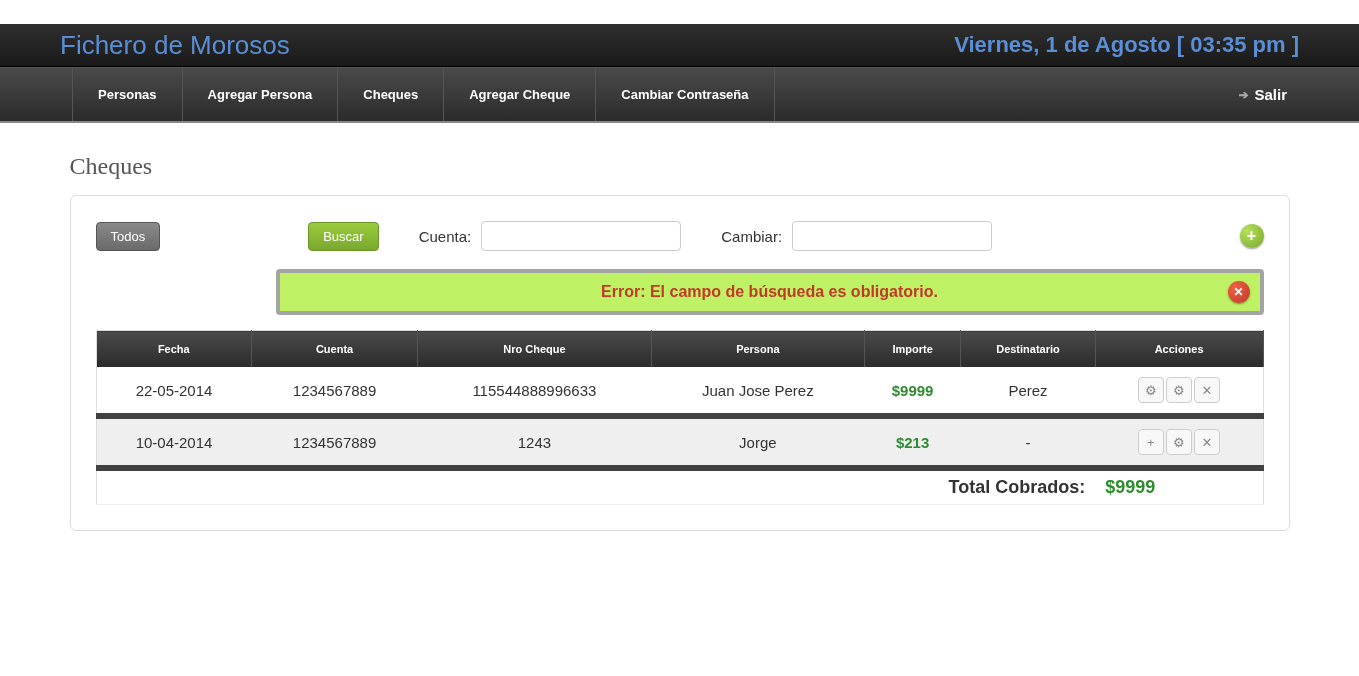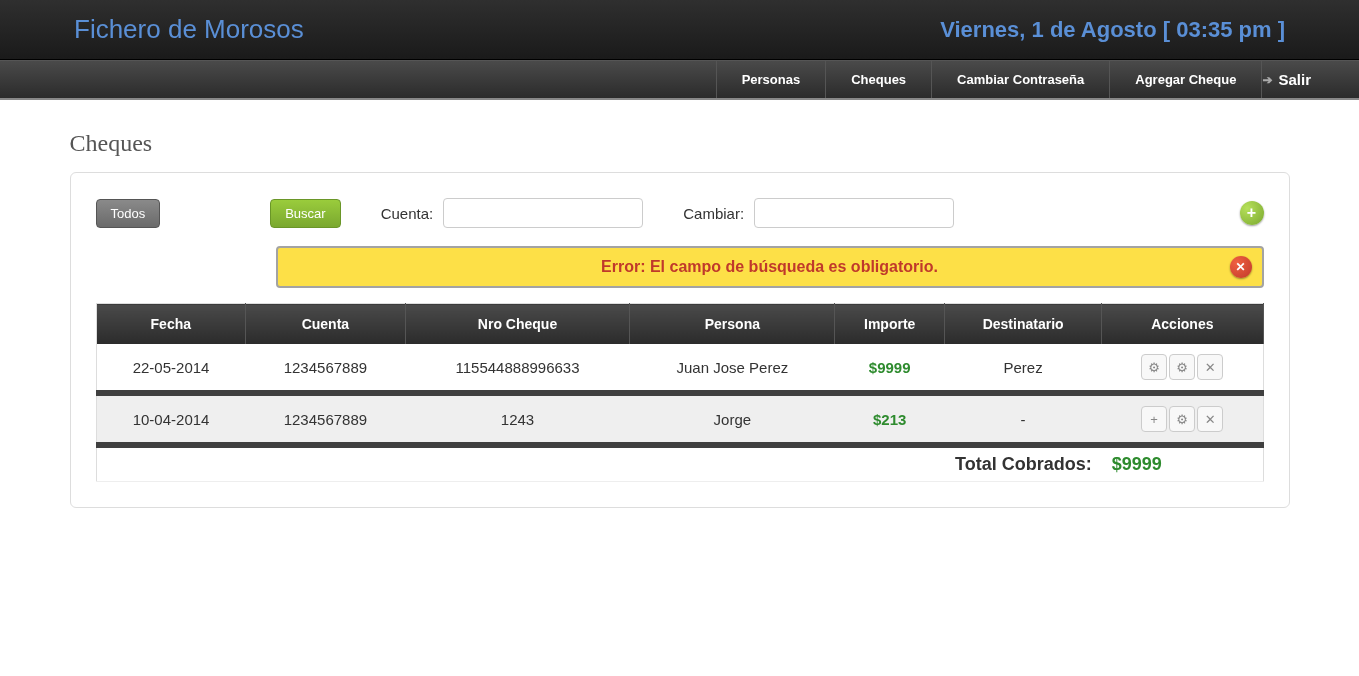--- a/index.html
+++ b/index.html
@@ -1,38 +1,39 @@
 <!DOCTYPE html>
 <html><head>
 <meta charset="utf-8">
 <style>
   * { box-sizing: border-box; margin: 0; padding: 0; }
   body { font-family: "Helvetica Neue", Helvetica, Arial, sans-serif; font-size: 14px; background: #fff; color: #333; }
 
   .topbar {
     background: linear-gradient(to bottom, #2f2f2f, #1a1a1a);
     border-bottom: 1px solid #000;
-    height: 60px;
+    height: 43px;
     display: flex;
     align-items: center;
-    padding: 0 24px;
+    padding: 0 10px;
     justify-content: space-between;
+    margin-top: 24px;
   }
   .brand { color: #5a8fd6; font-size: 26px; font-weight: 300; padding-left: 50px; }
   .datetime { color: #5a8fd6; font-size: 22px; font-weight: bold; padding-right: 50px; }
 
   .navbar {
     background: linear-gradient(to bottom, #4a4a4a, #2b2b2b);
     border-top: 1px solid #555;
     border-bottom: 2px solid #888;
-    height: 40px;
+    height: 56px;
     display: flex;
     align-items: center;
-    padding: 0 48px;
-    justify-content: flex-end;
+    padding: 0 72px;
+    justify-content: space-between;
   }
   .nav-left { display: flex; height: 100%; }
   .nav-item {
     color: #fff;
     font-weight: bold;
     font-size: 13px;
     padding: 0 25px;
     display: flex;
     align-items: center;
     border-right: 1px solid #555;
@@ -58,43 +59,43 @@
     padding: 6px 14px;
     border-radius: 4px;
     font-size: 13px;
     cursor: pointer;
     border: 1px solid #ccc;
     background: linear-gradient(to bottom, #888, #666);
     color: #fff;
     text-align: center;
   }
   .btn-gray { background: linear-gradient(to bottom, #8a8a8a, #6a6a6a); border-color:#555; }
-  .btn-green { background: linear-gradient(to bottom, #9acc3c, #7aa82f); border-color:#6a9628; color:#fff; }
+  .btn-green { background: linear-gradient(to bottom, #9acc3c, #7aa82f); border-color:#6a9628; color:#fff;margin-left:38px; }
   .label-inline { margin-left: 30px; font-size: 15px; }
   .input-text {
     border: 1px solid #ccc;
     border-radius: 4px;
     height: 30px;
     padding: 4px 8px;
     width: 200px;
     font-size: 14px;
   }
   .spacer { flex: 1; }
   .round-add {
     width: 24px; height: 24px; border-radius: 50%;
     background: radial-gradient(circle at 30% 30%, #b6e05a, #7aa82f);
     display:flex; align-items:center; justify-content:center;
     color:#fff; font-weight:bold; font-size:16px;
     box-shadow: 0 1px 2px rgba(0,0,0,0.4);
     cursor:pointer;
   }
 
   .alert {
-    background: #fde047;
-    border: 2px solid #a3a3a3;
+    background: #bef264;
+    border: 4px solid #a3a3a3;
     border-radius: 4px;
     padding: 10px 2px;
     margin: 0 0 15px 180px;
     display:flex;
     align-items:center;
     justify-content:center;
     position:relative;
     color:#c0392b;
     font-weight:bold;
     font-size:16px;
@@ -105,21 +106,21 @@
     background: radial-gradient(circle at 30% 30%, #f06040, #c0392b);
     color:#fff; display:flex; align-items:center; justify-content:center;
     font-size:12px; cursor:pointer;
     box-shadow:0 1px 2px rgba(0,0,0,0.4);
   }
 
   table.data { width: 100%; border-collapse: collapse; border:1px solid #ddd; }
   table.data thead th {
     background: linear-gradient(to bottom, #4a4a4a, #2b2b2b);
     color: #fff;
-    font-size: 14px;
+    font-size: 11px;
     font-weight: bold;
     padding: 12px 8px;
     text-align: center;
     border-right:1px solid #555;
   }
   table.data tbody td {
     padding: 10px 8px;
     text-align: center;
     font-size: 15px;
     border-bottom:6px solid #404040;
@@ -144,23 +145,24 @@
 <body>
 
 <div class="topbar">
   <div class="brand">Fichero de Morosos</div>
   <div class="datetime">Viernes, 1 de Agosto [ 03:35 pm ]</div>
 </div>
 
 <div class="navbar">
   <div class="nav-left">
     <div class="nav-item">Personas</div>
+    <div class="nav-item">Agregar Persona</div>
     <div class="nav-item">Cheques</div>
+    <div class="nav-item">Agregar Cheque</div>
     <div class="nav-item">Cambiar Contraseña</div>
-    <div class="nav-item">Agregar Cheque</div>
   </div>
   <div class="nav-right">
     <span class="arrow-icon">➔</span>
     <span>Salir</span>
   </div>
 </div>
 
 <div class="container">
   <h2 class="page-title">Cheques</h2>
 

